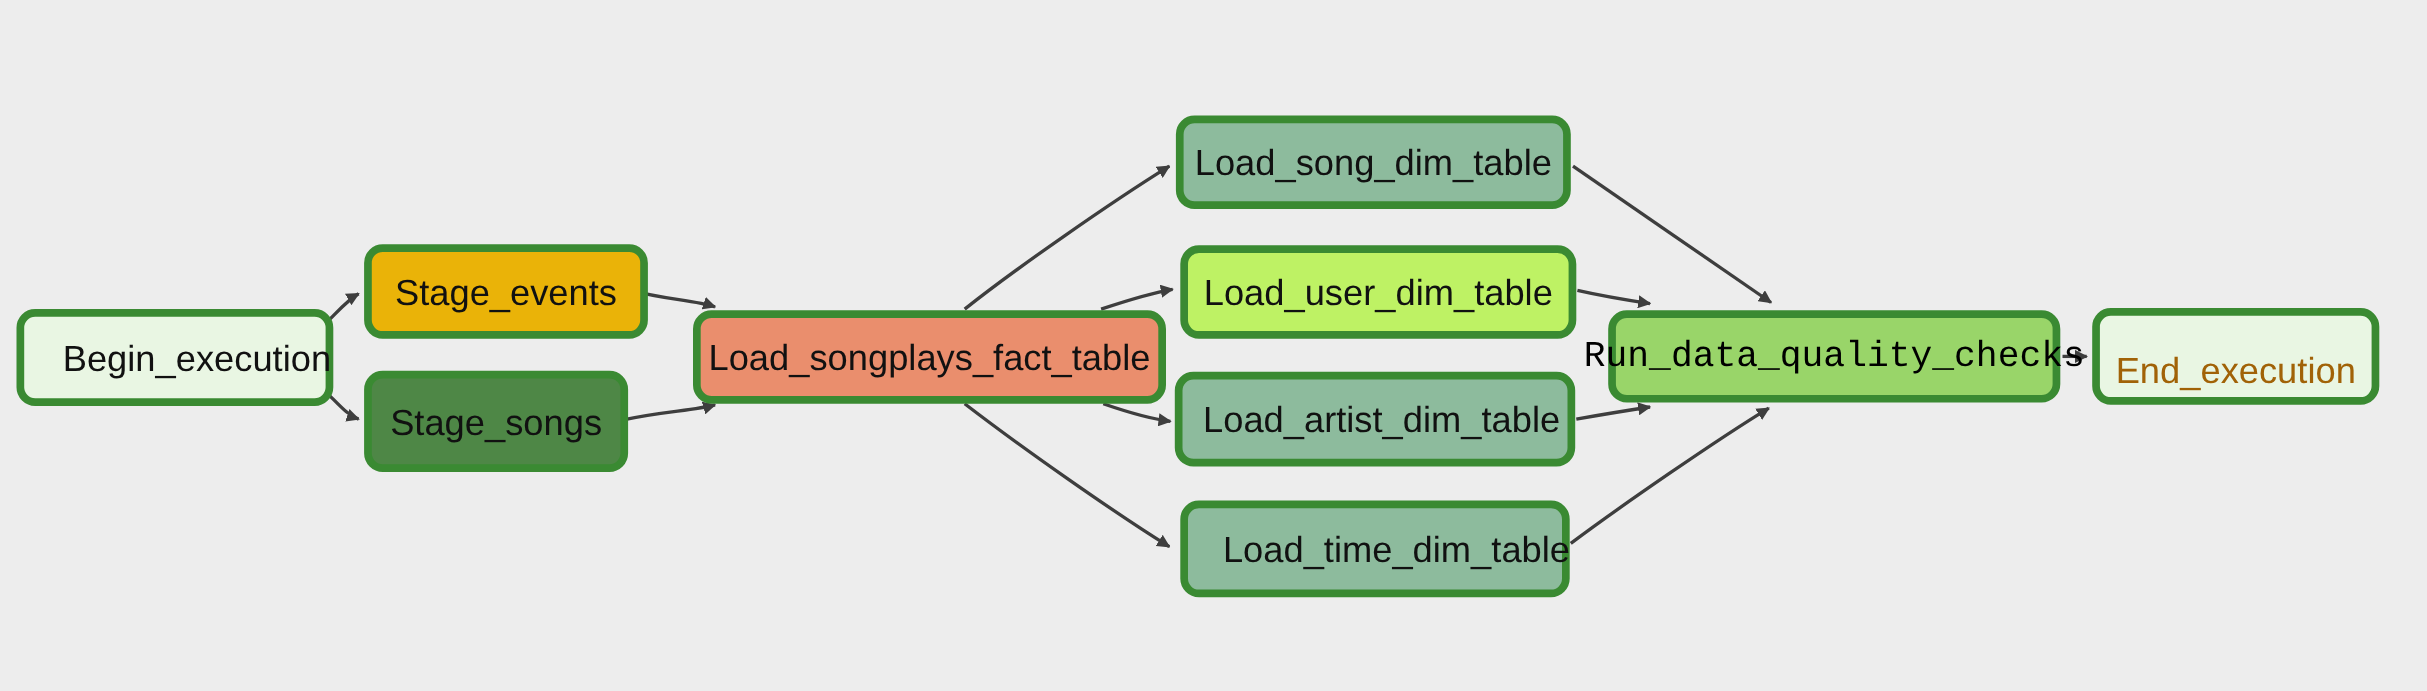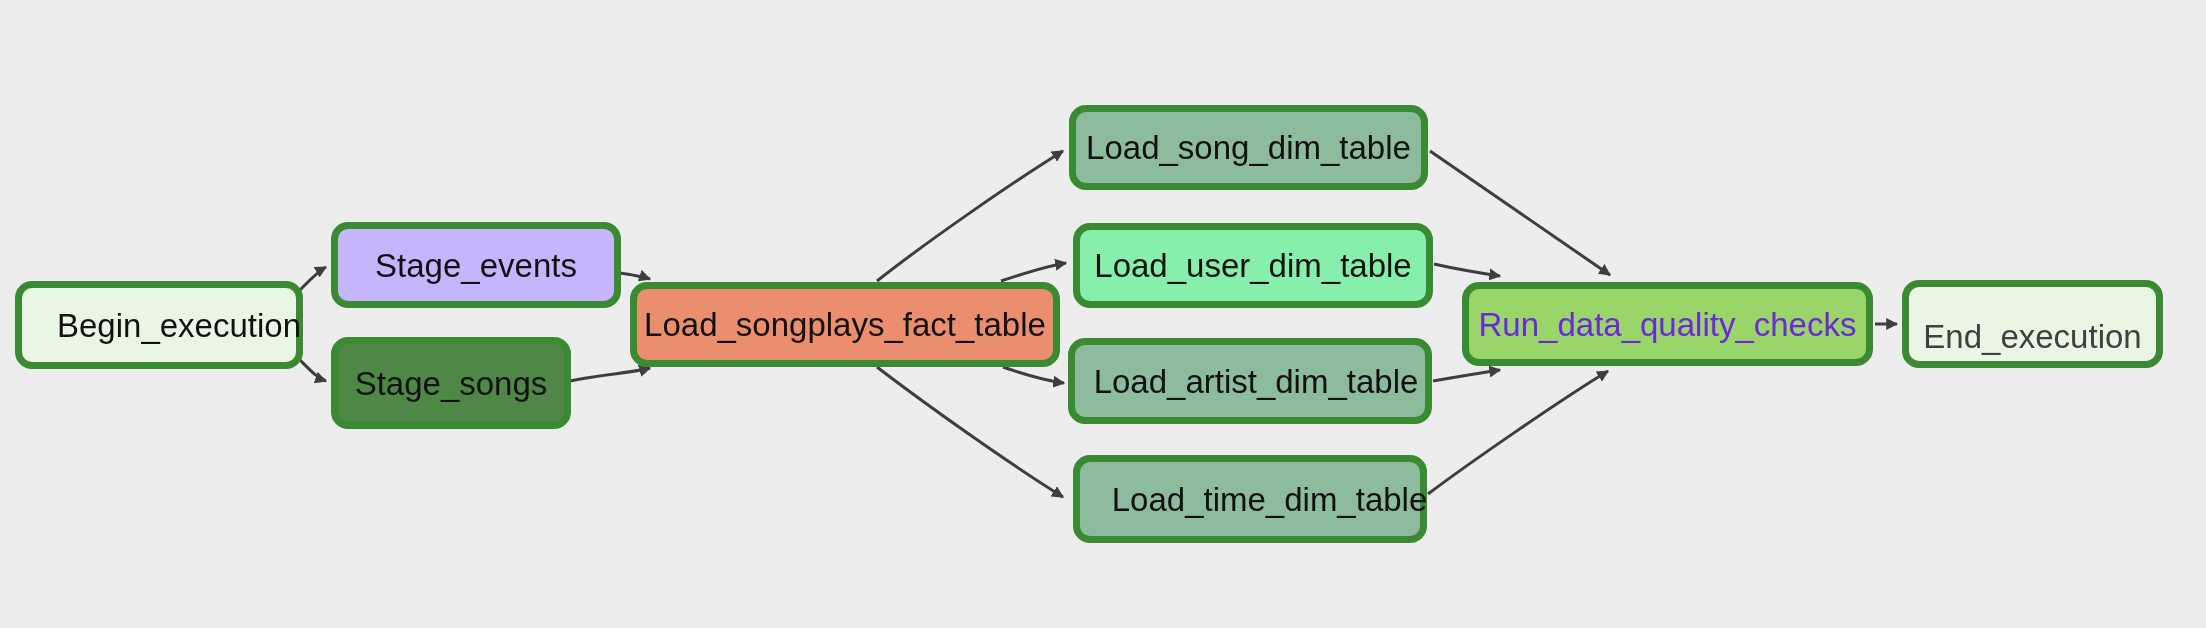--- a/index.html
+++ b/index.html
@@ -65,41 +65,41 @@
         <path class="edge" d="M1434,264 C1456,269 1480,273 1500,276" stroke="#3e3e3e" marker-end="url(#arrowhead)"></path>
         <path class="edge" d="M1433,381 C1456,377 1480,373 1500,370" stroke="#3e3e3e" marker-end="url(#arrowhead)"></path>
         <path class="edge" d="M1428,494 C1472,461 1562,399 1608,371" stroke="#3e3e3e" marker-end="url(#arrowhead)"></path>
         <path class="edge" d="M1875,324 L1897,324" stroke="#3e3e3e" marker-end="url(#arrowhead)"></path>
       </g>
   </svg>
   <div>
       <div class="node" style="left: 15px; top: 281px; width: 288px; height: 88px; background: rgb(233, 246, 227); border-color: rgb(58, 138, 50);">
         <span class="label" style="color: rgb(17, 17, 17); margin-left: 40px;">Begin_execution</span>
       </div>
-      <div class="node" style="left: 331px; top: 222px; width: 290px; height: 86px; background: #c4b5fd; border-color: rgb(58, 138, 50);">
+      <div class="node" style="left: 331px; top: 222px; width: 258px; height: 86px; background: #eab308; border-color: rgb(58, 138, 50);">
         <span class="label" style="color: rgb(17, 17, 17);">Stage_events</span>
       </div>
       <div class="node" style="left: 331px; top: 337px; width: 240px; height: 92px; background: rgb(78, 135, 70); border-color: rgb(58, 138, 50);">
         <span class="label" style="color: rgb(17, 17, 17);">Stage_songs</span>
       </div>
       <div class="node" style="left: 630px; top: 282px; width: 430px; height: 85px; background: rgb(234, 142, 109); border-color: rgb(58, 138, 50);">
         <span class="label" style="color: rgb(17, 17, 17);">Load_songplays_fact_table</span>
       </div>
       <div class="node" style="left: 1069px; top: 105px; width: 359px; height: 85px; background: rgb(141, 187, 157); border-color: rgb(58, 138, 50);">
         <span class="label" style="color: rgb(17, 17, 17);">Load_song_dim_table</span>
       </div>
-      <div class="node" style="left: 1073px; top: 223px; width: 360px; height: 85px; background: #86efac; border-color: rgb(58, 138, 50);">
+      <div class="node" style="left: 1073px; top: 223px; width: 360px; height: 85px; background: #bef264; border-color: rgb(58, 138, 50);">
         <span class="label" style="color: rgb(17, 17, 17);">Load_user_dim_table</span>
       </div>
       <div class="node" style="left: 1068px; top: 338px; width: 364px; height: 86px; background: rgb(141, 187, 157); border-color: rgb(58, 138, 50); padding-left: 12px;">
         <span class="label" style="color: rgb(17, 17, 17);">Load_artist_dim_table</span>
       </div>
       <div class="node" style="left: 1073px; top: 455px; width: 354px; height: 88px; background: rgb(141, 187, 157); border-color: rgb(58, 138, 50); padding-left: 39px;">
         <span class="label" style="color: rgb(17, 17, 17);">Load_time_dim_table</span>
       </div>
       <div class="node" style="left: 1462px; top: 282px; width: 411px; height: 84px; background: rgb(153, 213, 105); border-color: rgb(58, 138, 50);">
-        <span class="label" style="color: #6d28d9;">Run_data_quality_checks</span>
+        <span class="label" style="color: #000000; font-family: Liberation Mono, monospace;">Run_data_quality_checks</span>
       </div>
       <div class="node" style="left: 1902px; top: 280px; width: 261px; height: 88px; background: rgb(233, 246, 227); border-color: rgb(58, 138, 50);">
-        <span class="label" style="color: #404040; margin-top: 24px;">End_execution</span>
+        <span class="label" style="color: #a16207; margin-top: 24px;">End_execution</span>
       </div>
     </div>
 </div>
 
 </body></html>

